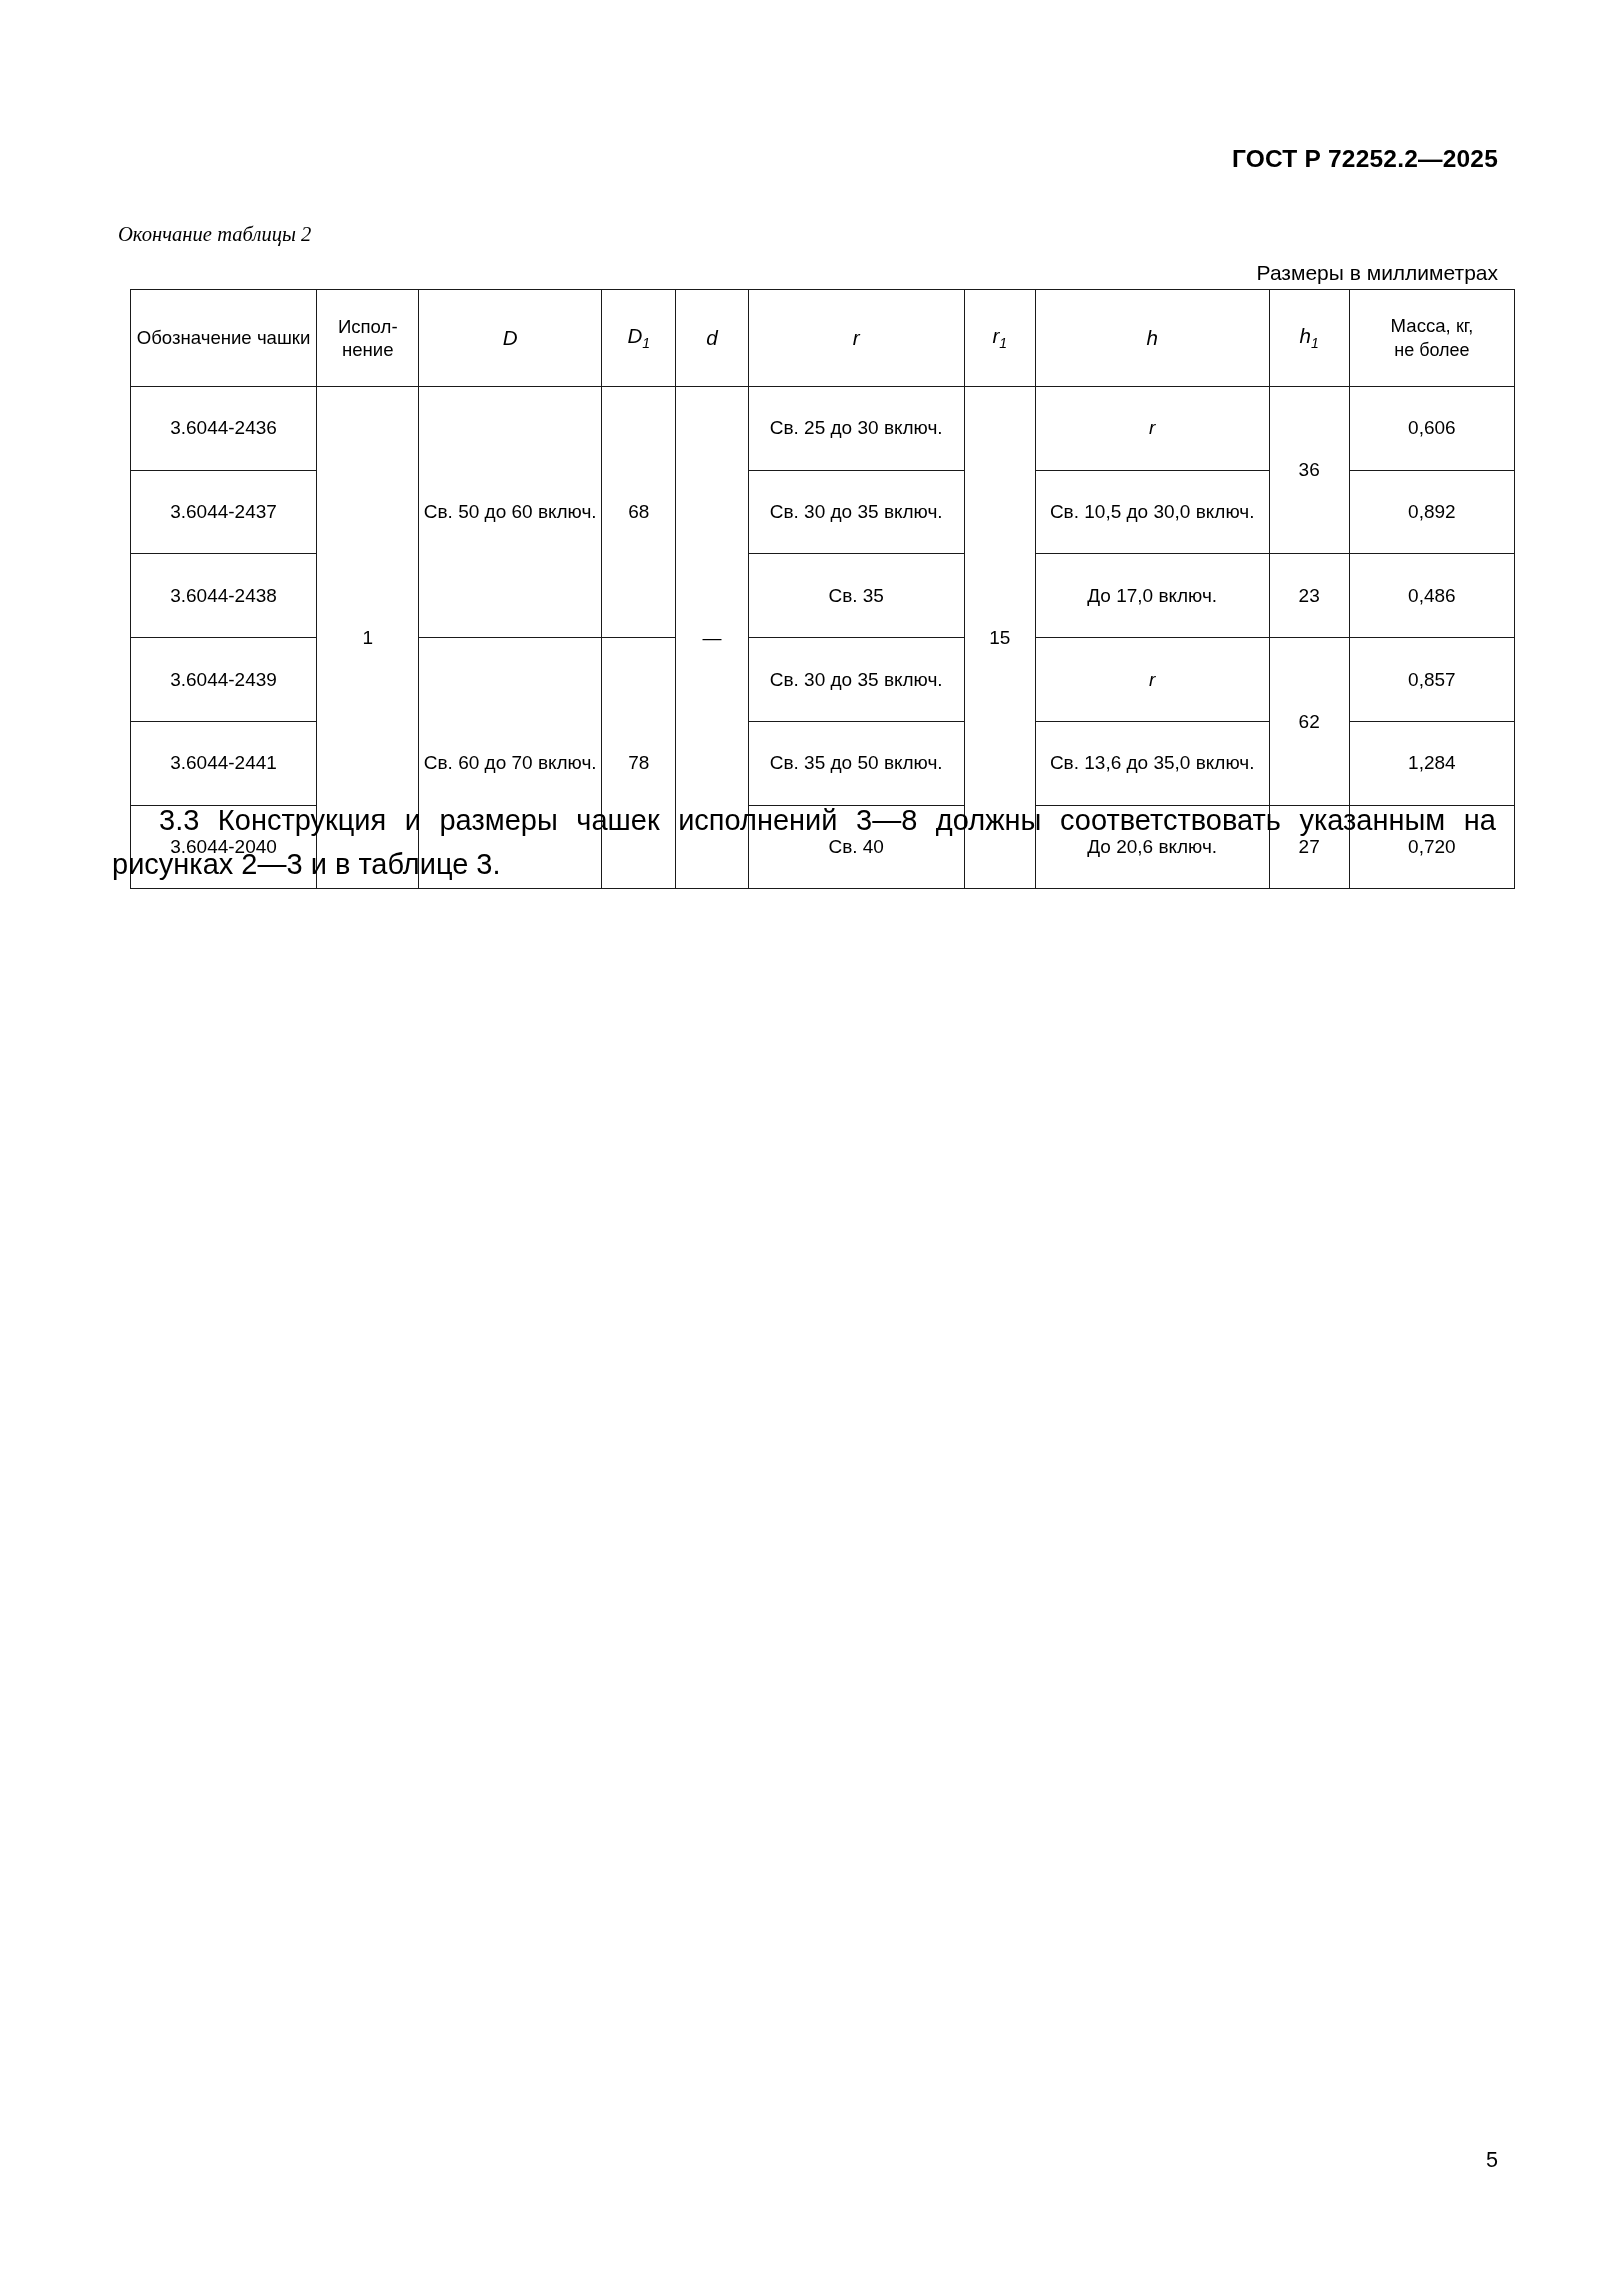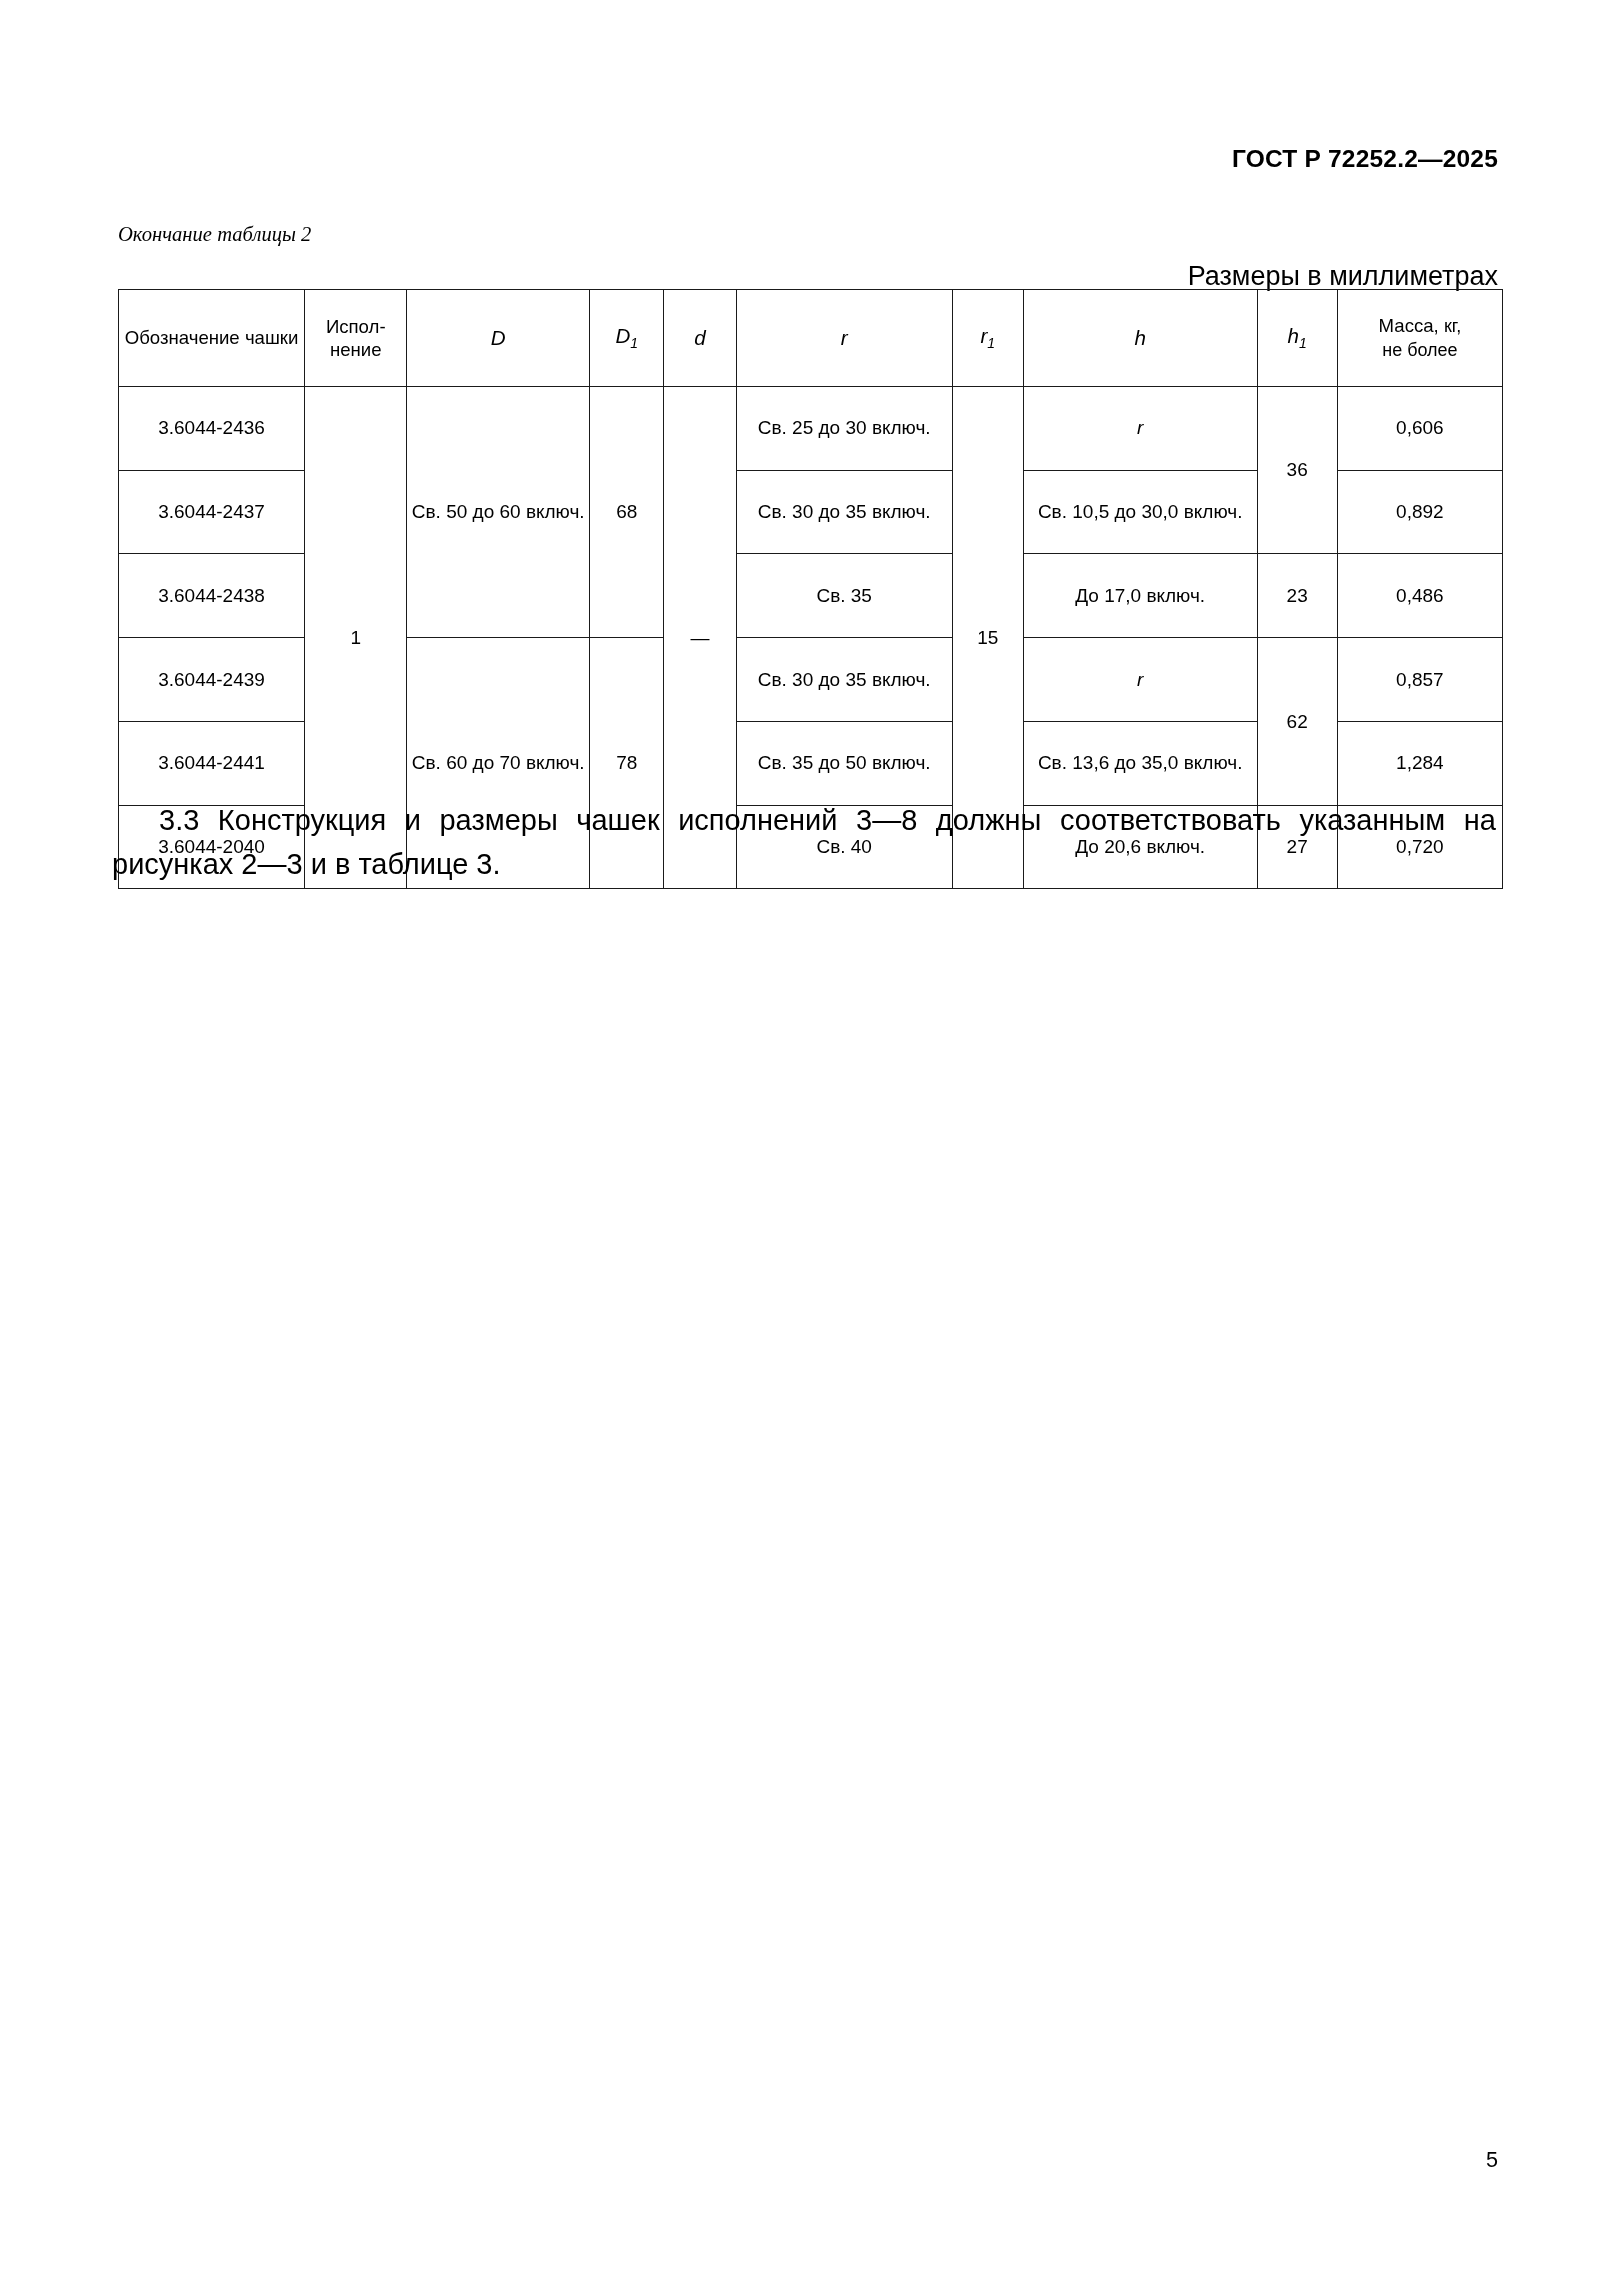--- a/index.html
+++ b/index.html
@@ -34,26 +34,26 @@
     top: 223px;
     left: 118px;
     font-size: 20.6px;
     font-style: italic;
     font-family: Liberation Serif, serif;
   }
   .units-note {
     position: absolute;
     top: 261px;
     right: 123px;
-    font-size: 27px;
+    font-size: 21px;
   }
   .table-wrap {
     position: absolute;
     top: 289px;
-    left: 118px;
+    left: 130px;
     width: 1233px;
   }
   table.gost {
     border-collapse: collapse;
     width: 1385px;
     table-layout: fixed;
   }
   table.gost th, table.gost td {
     border: 1px solid #1a1a1a;
     text-align: center;

